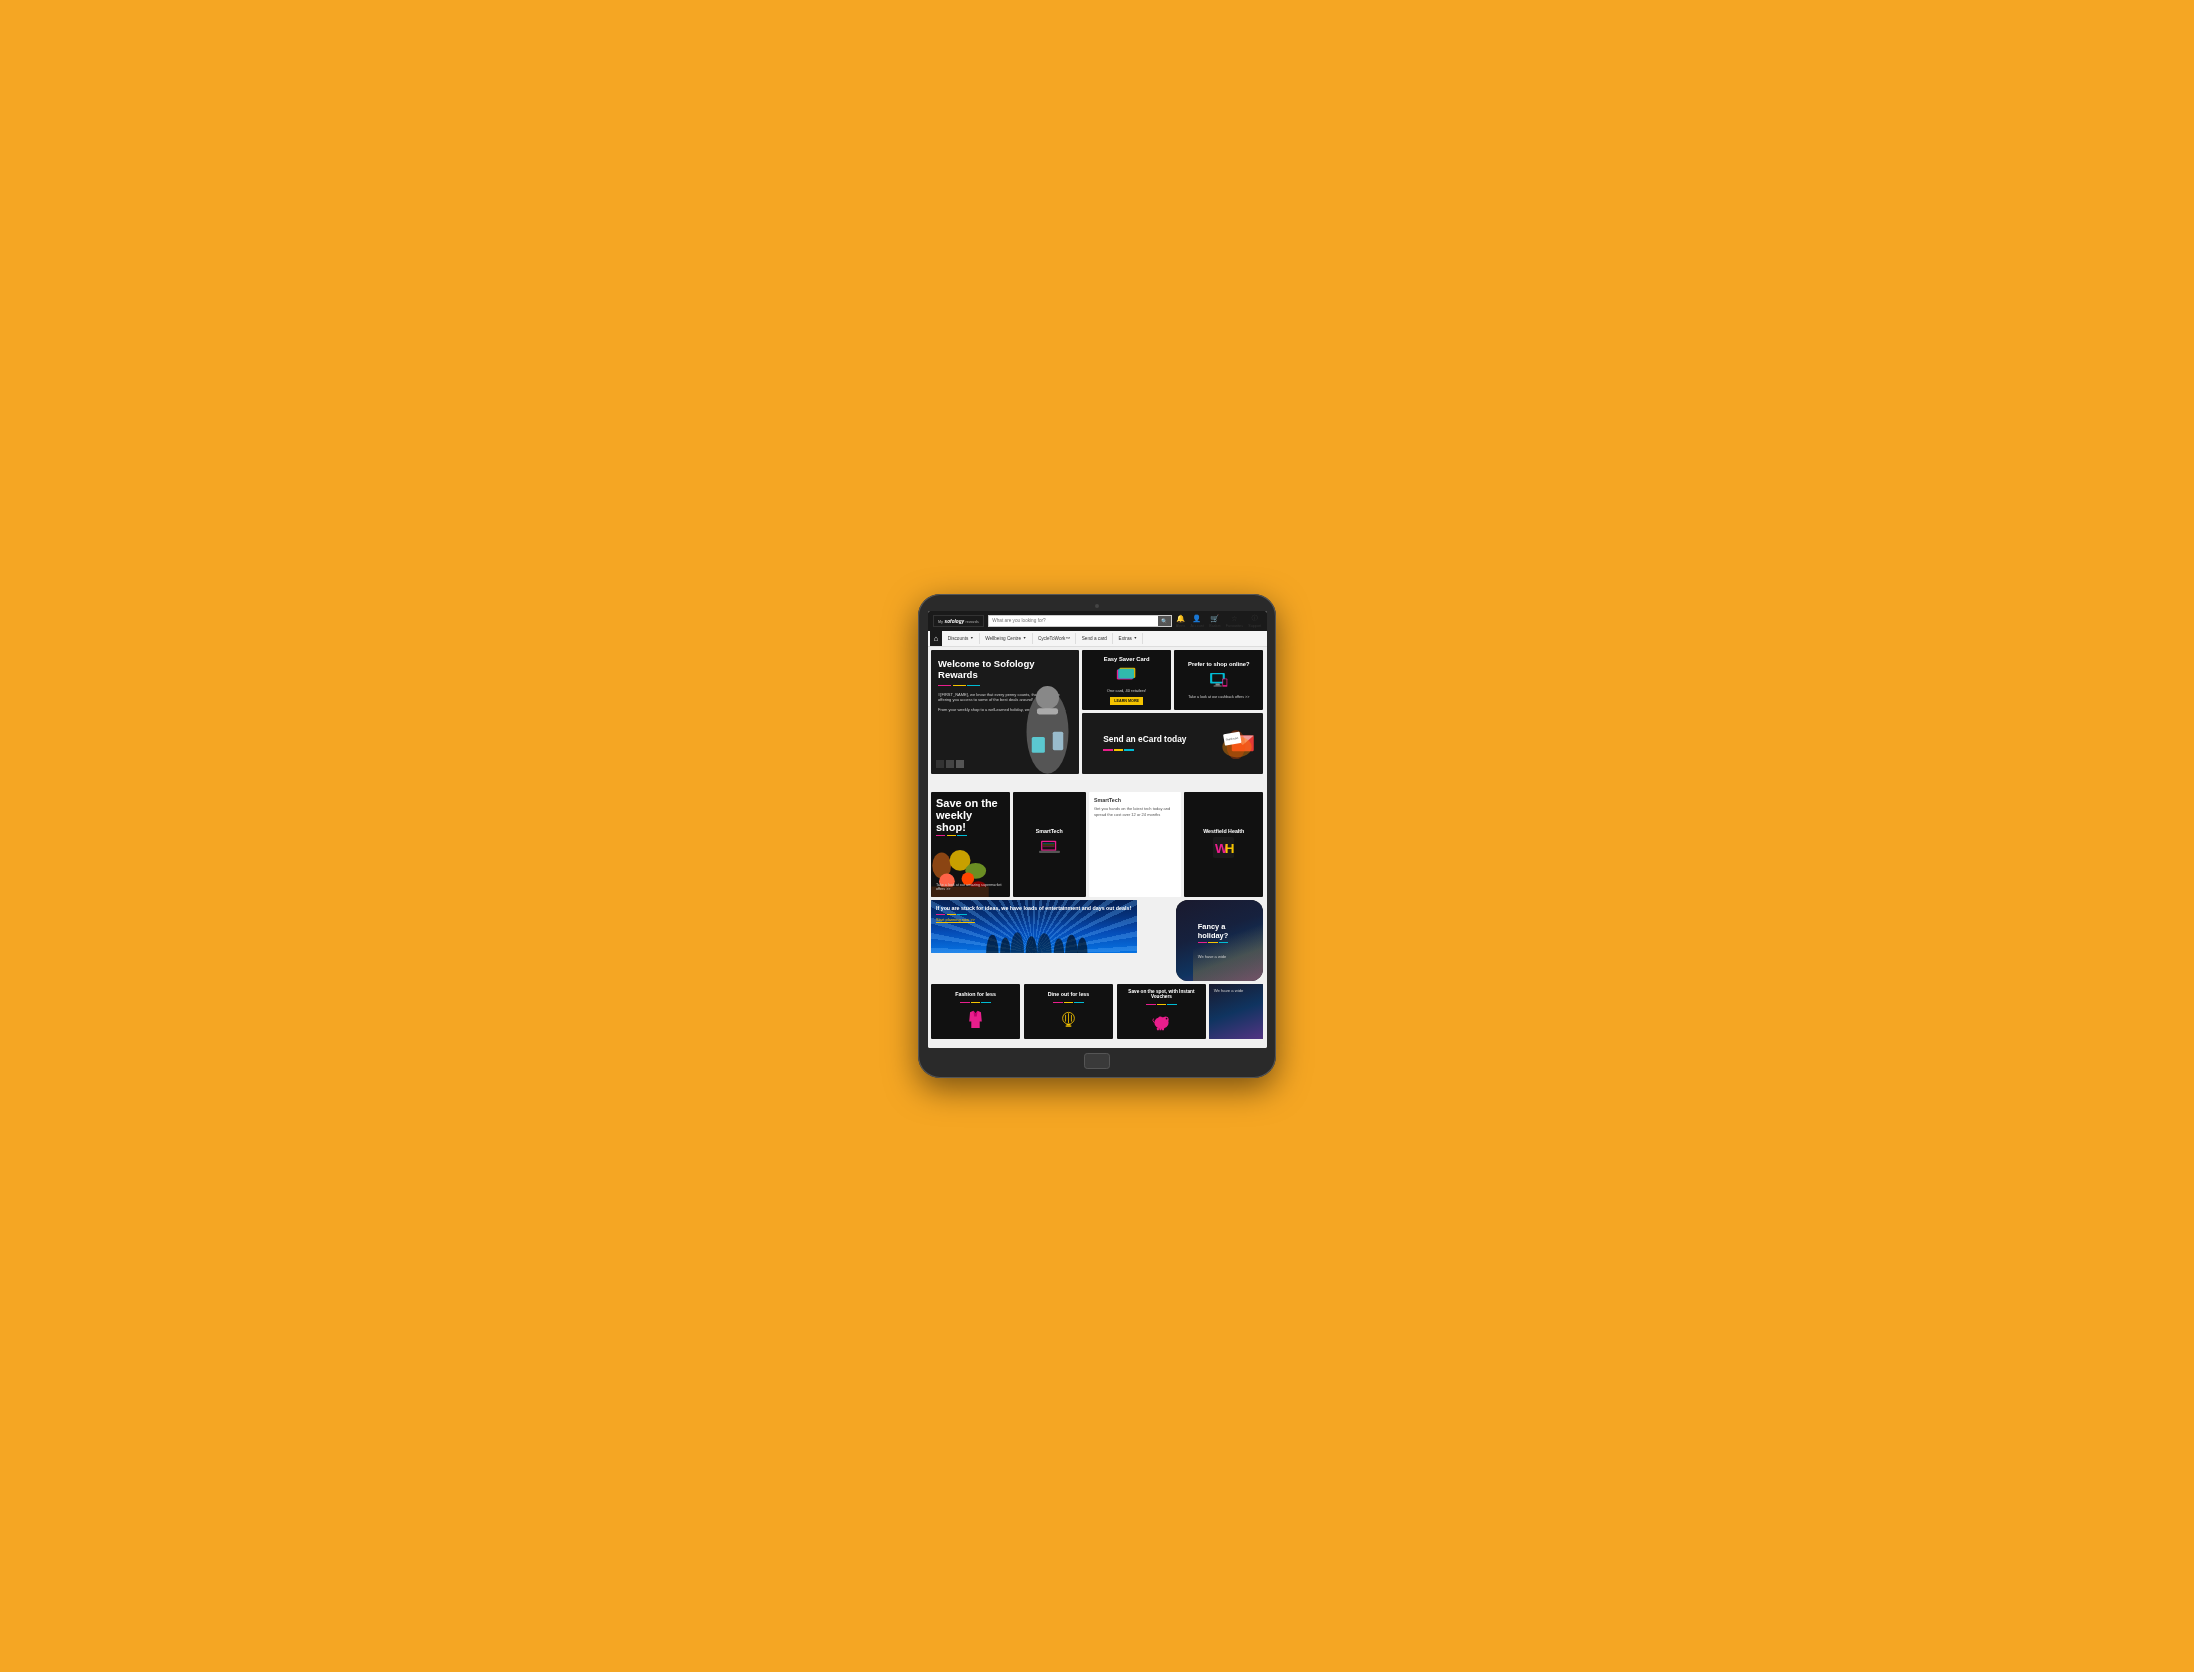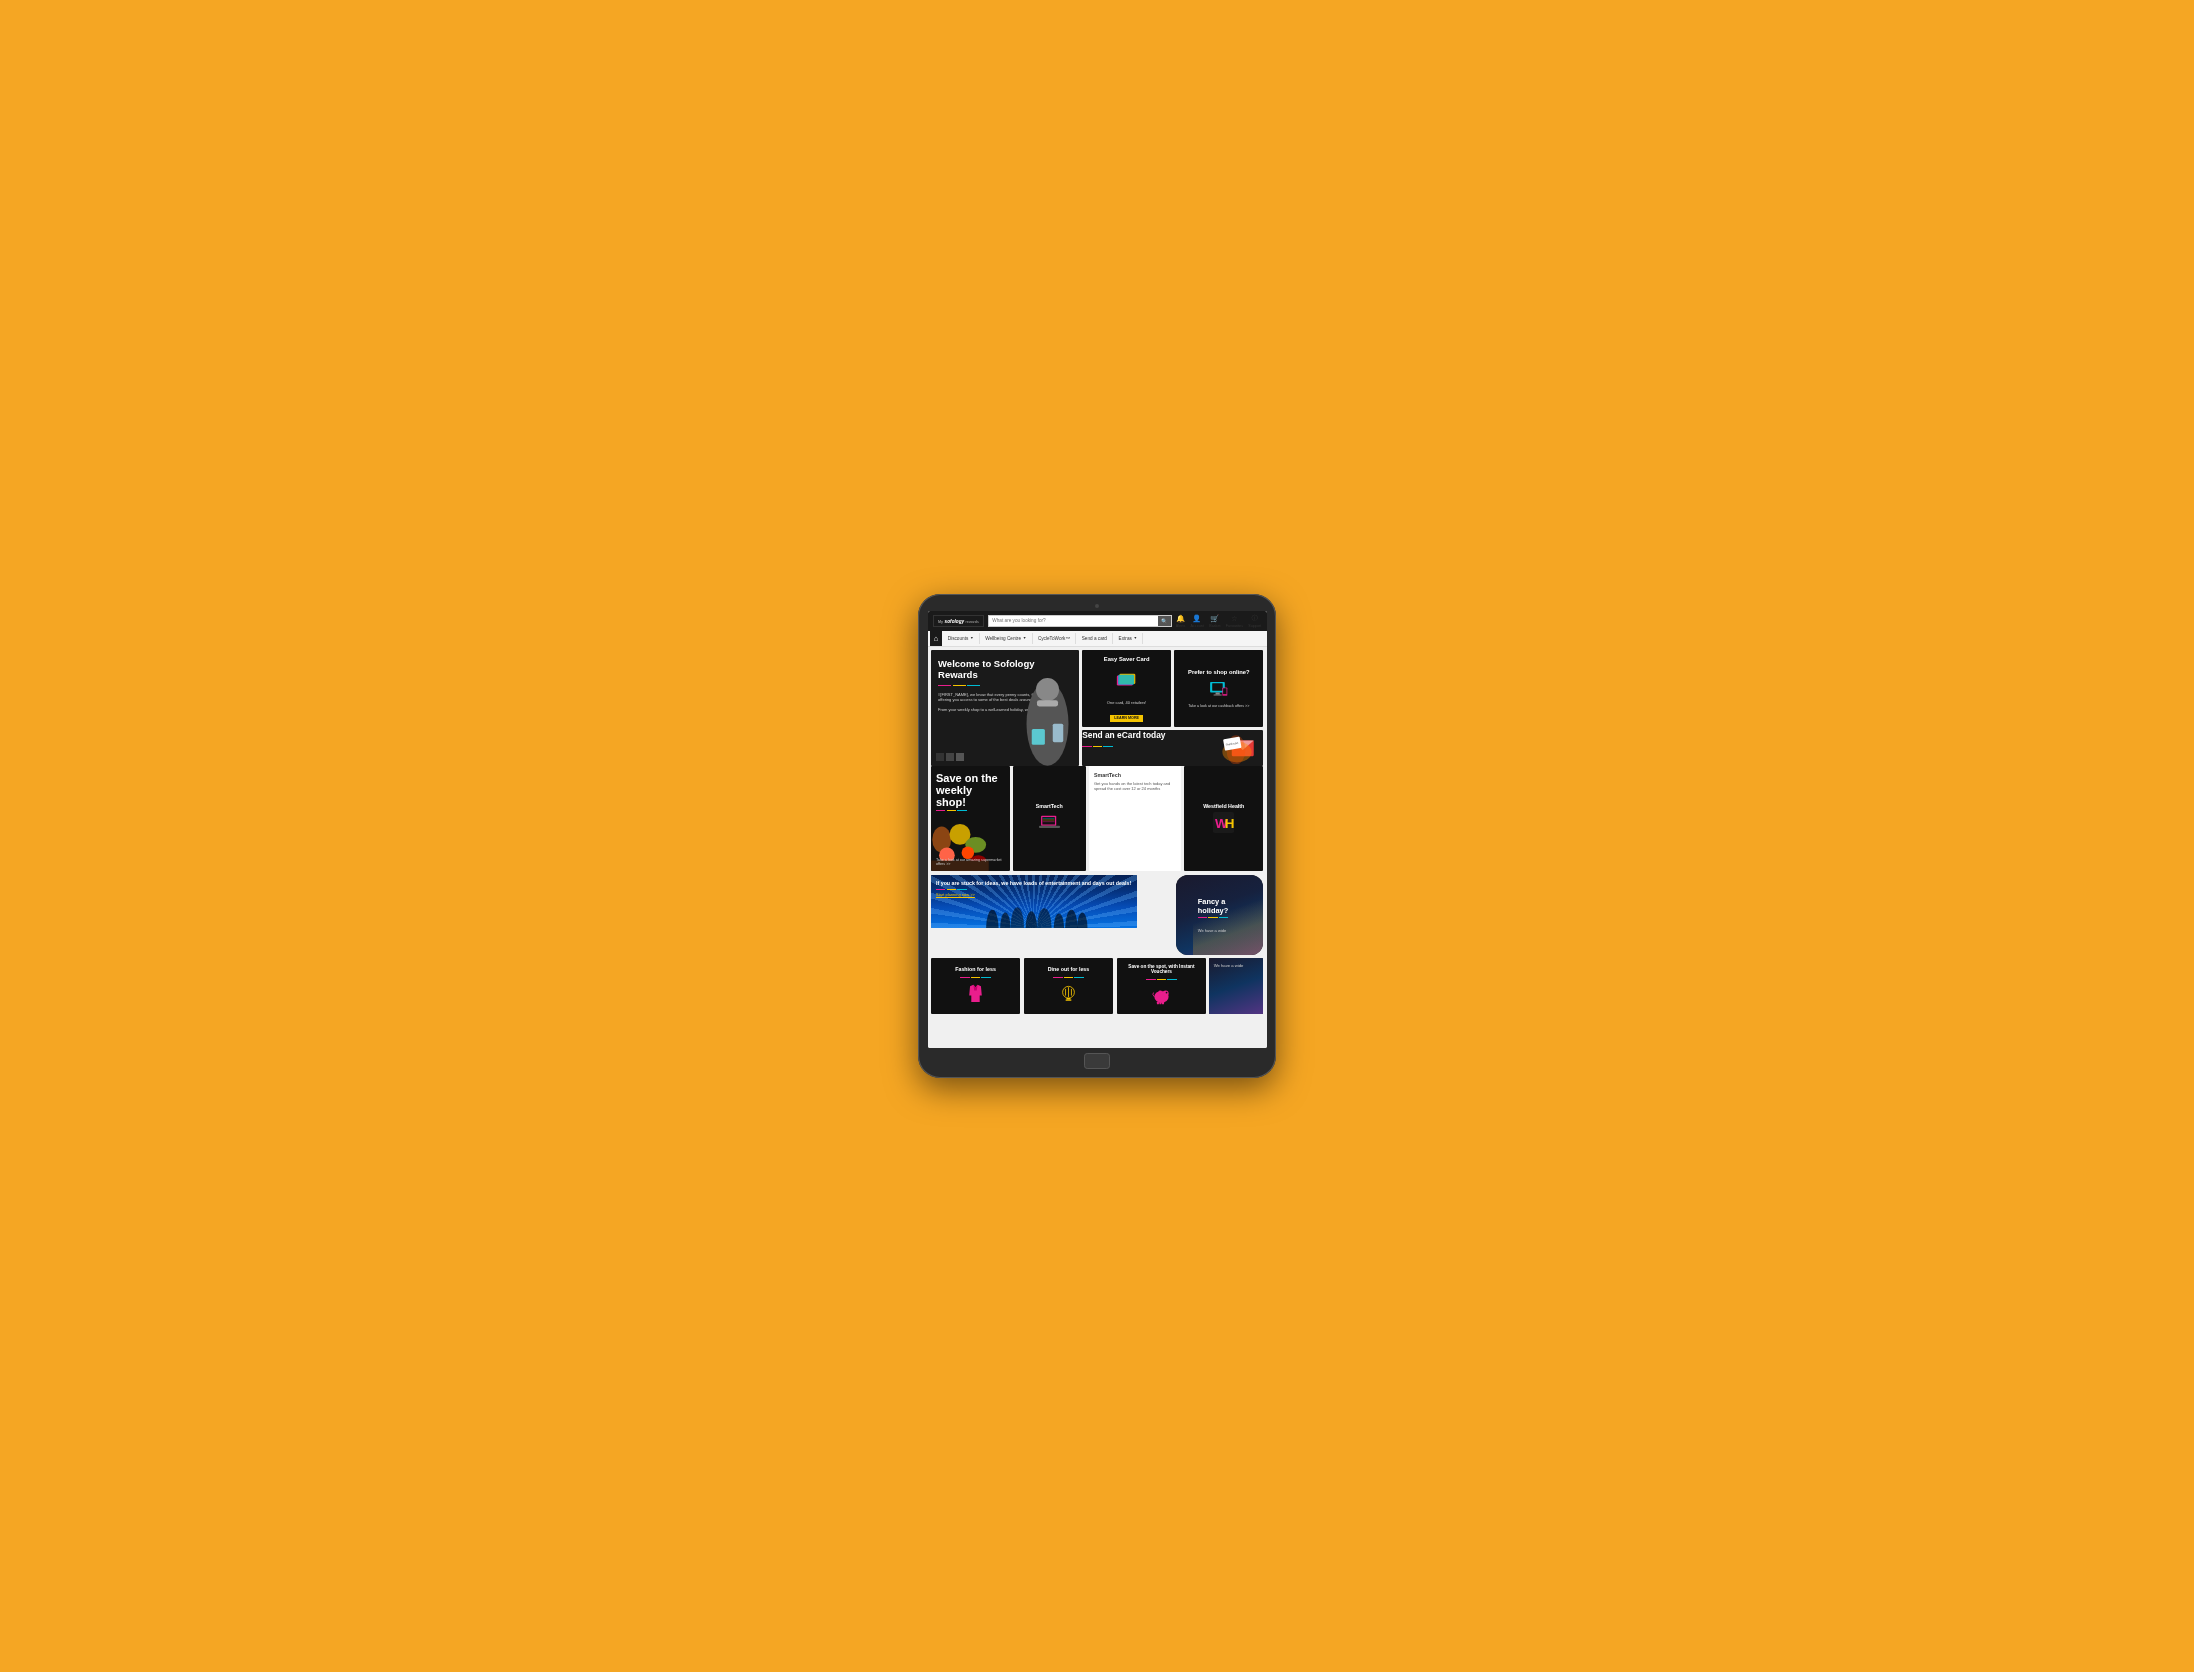--- a/index.html
+++ b/index.html
@@ -159,21 +159,21 @@
       overflow-y: auto;
       background: #f0f0f0;
       padding: 3.2px;
     }
 
     
     .row1 {
       display: grid;
       grid-template-columns: 1fr 0.6fr 0.6fr;
       gap: 3.2px;
-      margin-bottom: 0;
+      margin-bottom: 18px;
     }
 
     .row2 {
       display: grid;
       grid-template-columns: 0.6fr 0.55fr 0.7fr 0.6fr;
       gap: 3.2px;
       margin-bottom: 3.2px;
     }
 
     
@@ -263,21 +263,21 @@
       align-items: center;
       justify-content: center;
       text-align: center;
       gap: 2.1px;
     }
 
     
     .ecard-card {
       background: #1a1a1a;
       color: white;
-      padding: 0;
+      padding: 21px;
       border-radius: 1.1px;
       position: relative;
       overflow: hidden;
       display: flex;
       flex-direction: column;
       gap: 3.2px;
     }
 
     .ecard-title {
       font-size: 8.4px;

